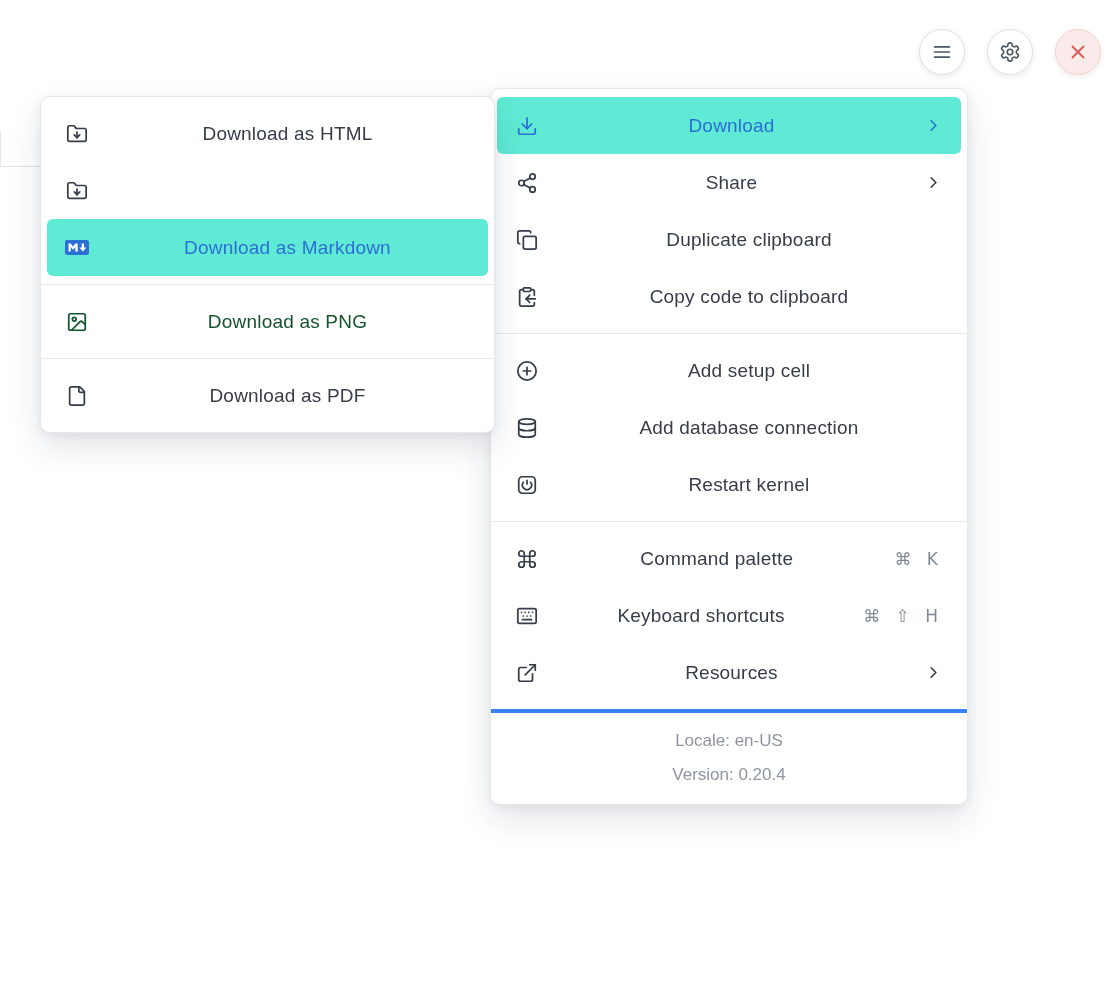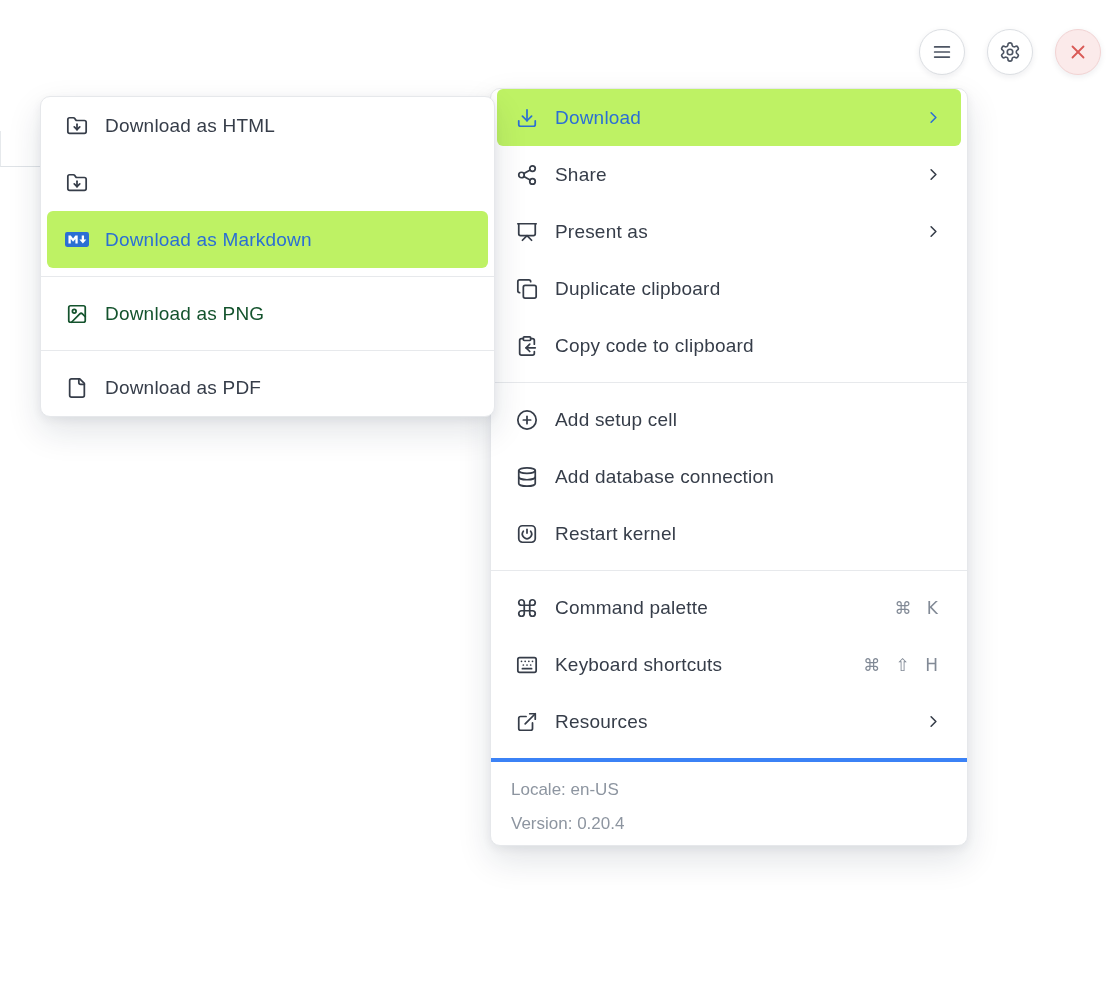--- a/index.html
+++ b/index.html
@@ -31,38 +31,39 @@
   #btn-menu { left: 919px; }
   #btn-settings { left: 987px; }
   #btn-close { left: 1055px; background: #fbeaea; border-color: #f2d3d3; color: #d95a56; }
   .circle-btn svg { width: 22px; height: 22px; }
 
   
   .menu-panel {
     position: absolute; background: #fff;
     border: 1px solid #e6e8eb; border-radius: 10px;
     box-shadow: 0 14px 34px rgba(20,30,55,.12), 0 3px 10px rgba(20,30,55,.06);
-    padding: 0 6px;
+    padding: 8px 6px;
+    text-align: center;
   }
   #main-menu { left: 490px; top: 88px; width: 478px; z-index: 2; }
   #download-submenu { left: 40px; top: 96px; width: 455px; z-index: 5; }
 
   .menu-item {
     display: flex; align-items: center;
     height: 57px; padding: 0 18px; gap: 16px;
     border-radius: 6px; font-size: 19px; letter-spacing: .2px;
     color: #363D49; cursor: pointer; user-select: none;
   }
   .menu-item .icon-wrap {
     width: 24px; height: 24px; flex-shrink: 0;
     display: flex; align-items: center; justify-content: center;
   }
   .menu-item svg.mi { width: 22px; height: 22px; }
   .menu-item .label { flex: 1; white-space: nowrap; }
-  .menu-item.active { background: #bef264; color: #2b6fd4; }
+  .menu-item.active { background: #5eead4; color: #2b6fd4; }
   .menu-item.disabled { color: #14532d; cursor: default; }
   .chev { display: flex; align-items: center; }
   .chev svg { width: 19px; height: 19px; }
   .shortcut {
     color: #828a96; font-size: 17px; letter-spacing: 5px; white-space: nowrap;
     font-family: "DejaVu Sans", "Liberation Sans", sans-serif;
   }
   .menu-sep { height: 1px; background: #e7e9ec; margin: 8px -6px; }
 
   .menu-footer {
@@ -135,35 +136,20 @@
           </svg>
       </span>
       <span class="label">Share</span>
       <span class="chev">
         <svg viewBox="0 0 24 24" fill="none" stroke="currentColor" stroke-width="2" stroke-linecap="round" stroke-linejoin="round">
             <path d="m9 6 6 6-6 6"></path>
           </svg>
       </span>
     </div>
 
-    <div class="menu-item">
-      <span class="icon-wrap">
-        <svg class="mi" viewBox="0 0 24 24" fill="none" stroke="currentColor" stroke-width="1.9" stroke-linecap="round" stroke-linejoin="round">
-            <path d="M2 3h20"></path>
-            <path d="M21 3v11a2 2 0 0 1-2 2H5a2 2 0 0 1-2-2V3"></path>
-            <path d="m7 21 5-5 5 5"></path>
-          </svg>
-      </span>
-      <span class="label">Present as</span>
-      <span class="chev">
-        <svg viewBox="0 0 24 24" fill="none" stroke="currentColor" stroke-width="2" stroke-linecap="round" stroke-linejoin="round">
-            <path d="m9 6 6 6-6 6"></path>
-          </svg>
-      </span>
-    </div>
 
     <div class="menu-item">
       <span class="icon-wrap">
         <svg class="mi" viewBox="0 0 24 24" fill="none" stroke="currentColor" stroke-width="1.9" stroke-linecap="round" stroke-linejoin="round">
             <rect width="14" height="14" x="8" y="8" rx="2"></rect>
             <path d="M4 16c-1.1 0-2-.9-2-2V4c0-1.1.9-2 2-2h10c1.1 0 2 .9 2 2"></path>
           </svg>
       </span>
       <span class="label">Duplicate clipboard</span>
     </div>

